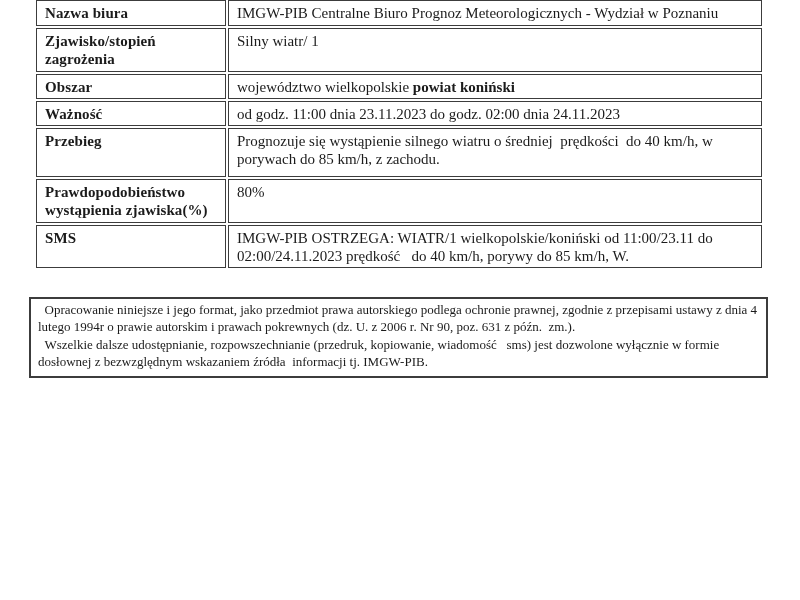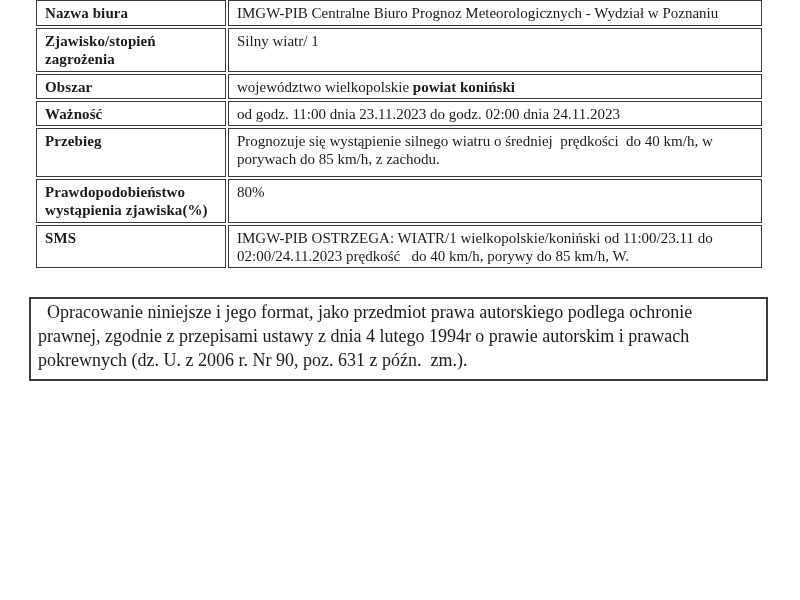--- a/index.html
+++ b/index.html
@@ -53,21 +53,21 @@
   tr.r8 { height: 25px; }
   tr.r9 { height: 37px; }
   
   .copyright-box {
     position: absolute;
     left: 29px; top: 297px;
     width: 739px;
     border: 2px solid #3c3c3c;
     background: #ffffff;
     padding: 2px 7px 6px 7px;
-    font-size: 18px;
+    font-size: 13px;
     line-height: 1.33;
   }
   .copyright-box p {
     white-space: pre-wrap;
   }
 </style>
 </head>
 <body>
 
 <div class="page">
@@ -101,15 +101,16 @@
       <tr class="r9">
         <th>SMS</th>
         <td>IMGW-PIB OSTRZEGA: WIATR/1 wielkopolskie/koniński od 11:00/23.11 do
 02:00/24.11.2023 prędkość   do 40 km/h, porywy do 85 km/h, W.</td>
       </tr>
     </tbody>
   </table>
 
   <div class="copyright-box">
     <p>  Opracowanie niniejsze i jego format, jako przedmiot prawa autorskiego podlega ochronie prawnej, zgodnie z przepisami ustawy z dnia 4 lutego 1994r o prawie autorskim i prawach pokrewnych (dz. U. z 2006 r. Nr 90, poz. 631 z późn.  zm.).</p>
+    <p>  Wszelkie dalsze udostępnianie, rozpowszechnianie (przedruk, kopiowanie, wiadomość   sms) jest dozwolone wyłącznie w formie dosłownej z bezwzględnym wskazaniem źródła  informacji tj. IMGW-PIB.</p>
   </div>
 
 </div>
 
 </body></html>

